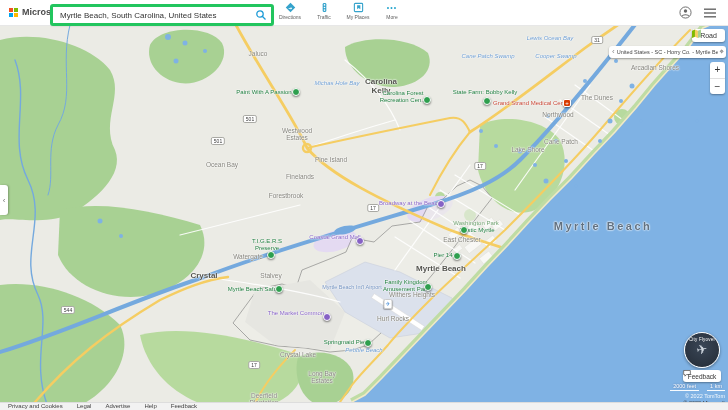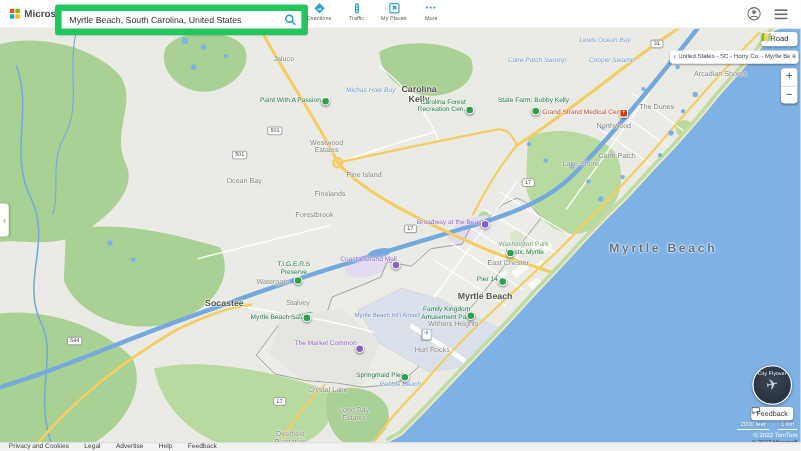--- a/index.html
+++ b/index.html
@@ -6,21 +6,21 @@
   body{width:728px;height:410px;overflow:hidden;position:relative;
        font-family:"Liberation Sans",sans-serif;background:#fff;}
 
   
   .topbar{position:absolute;top:0;left:0;width:728px;height:25px;background:#fff;
           border-bottom:1px solid #e7e7e7;z-index:30;}
   .logo{position:absolute;left:9px;top:7px;display:flex;align-items:center;gap:4px;}
   .msquares{display:grid;grid-template-columns:4px 4px;grid-template-rows:4px 4px;gap:1px;}
   .msq1{background:#F25022}.msq2{background:#7FBA00}.msq3{background:#00A4EF}.msq4{background:#FFB900}
   .logo-text{font-size:9px;color:#4a4a4a;font-weight:bold;white-space:nowrap;}
-  .searchbox{position:absolute;left:50px;top:4px;width:218px;height:16px;border:6px solid #22c55e;
+  .searchbox{position:absolute;left:50px;top:4px;width:218px;height:16px;border:3px solid #22c55e;
              border-radius:3px;box-shadow:0 1px 1px rgba(0,0,0,.05);display:flex;align-items:center;background:#fff;}
   .searchbox input{flex:1;border:none;outline:none;font-size:8px;color:#333;padding:0 4px 0 7px;
                    font-family:"Liberation Sans",sans-serif;background:transparent;}
   .mag{width:12px;height:12px;margin-right:4px;flex:none;}
   .tools{position:absolute;left:277px;top:2px;display:flex;gap:8px;}
   .tool{width:26px;text-align:center;cursor:pointer;}
   .tool .ticon{height:11px;display:flex;align-items:center;justify-content:center;color:#2AA7CE;}
   .tool .tlabel{font-size:5px;color:#5f5f5f;margin-top:1px;white-space:nowrap;}
   .dots{font-size:7px;letter-spacing:1px;color:#2AA7CE;line-height:11px;}
   .rt-icons{position:absolute;right:12px;top:6px;display:flex;gap:12px;align-items:center;}
@@ -294,21 +294,21 @@
       <div class="mlabel neighborhood" style="left: 597px; top: 73px;">The Dunes</div>
       <div class="mlabel neighborhood" style="left: 655px; top: 43px;">Arcadian Shores</div>
       <div class="mlabel neighborhood" style="left: 412px; top: 270px;">Withers Heights</div>
       <div class="mlabel neighborhood" style="left: 393px; top: 294px;">Hurl Rocks</div>
       <div class="mlabel neighborhood" style="left: 462px; top: 215px;">East Chester</div>
       <div class="mlabel neighborhood" style="left: 298px; top: 330px;">Crystal Lake</div>
       <div class="mlabel neighborhood" style="left: 322px; top: 352px;">Long Bay
 Estates</div>
       <div class="mlabel neighborhood" style="left: 264px; top: 374px;">Deerfield
 Plantation</div>
-      <div class="mlabel town" style="left: 204px; top: 251px;">Socastee</div>
+      <div class="mlabel town" style="left: 204px; top: 251px;">Crystal</div>
       <div class="mlabel town" style="left: 441px; top: 244px;">Myrtle Beach</div>
       <div class="mlabel town" style="left: 381px; top: 61px;">Carolina
 Kelly</div>
       <div class="mlabel city" style="left: 603px; top: 201px;">Myrtle Beach</div>
       <div class="mlabel park" style="left: 476px; top: 198px;">Washington Park</div>
       <div class="mlabel airport" style="left: 352px; top: 262px;">Myrtle Beach Int'l Airport</div>
       <div class="mlabel poi-green" style="left: 264px; top: 67px;">Paint With A Passion</div>
       <div class="mlabel poi-green" style="left: 403px; top: 72px;">Carolina Forest
 Recreation Cen...</div>
       <div class="mlabel poi-green" style="left: 485px; top: 67px;">State Farm: Bobby Kelly</div>

